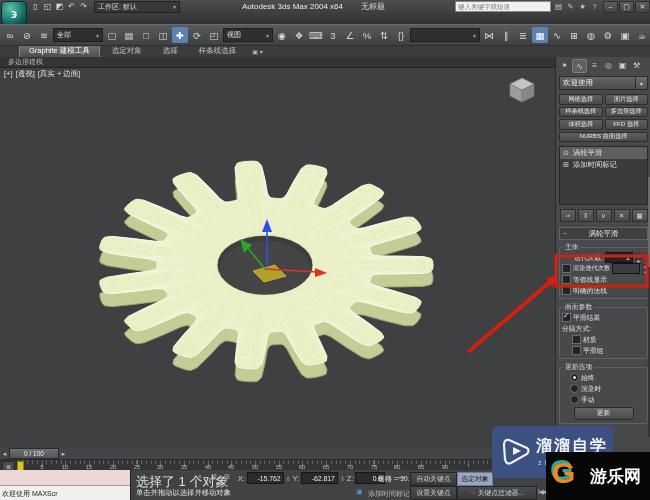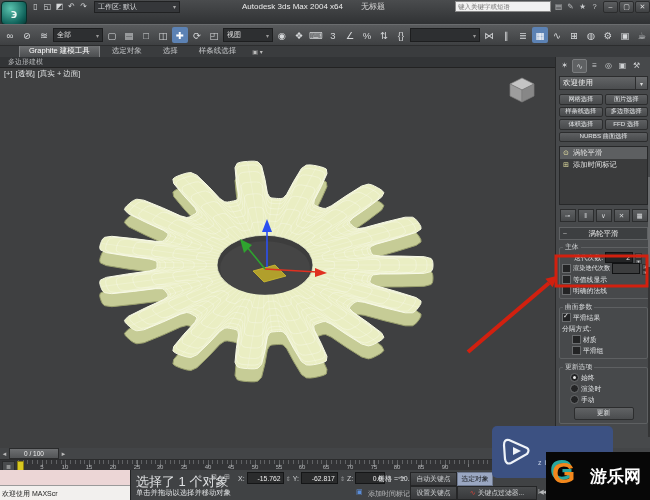--- a/index.html
+++ b/index.html
@@ -618,20 +618,21 @@
     <span class="sbi" style="left:356px;top:18px;color:#5b8dd8;">▣</span>
     <span class="sbi" style="left:368px;top:19px;">添加时间标记</span>
     <span class="playctl">I◀◀</span>
   </div>
 
   <div class="wm-blue">
     <svg width="34" height="34" style="position:absolute;left:8px;top:9px;">
       <path d="M9,5 L27,13 Q30,15 27,19 L11,28 Q6,30 5,24 L4,10 Q4,4 9,5 Z" fill="none" stroke="#eef2f8" stroke-width="2.2"></path>
       <path d="M13,12 L21,16 L13,20 Z" fill="#eef2f8"></path>
     </svg>
+    <span class="ltxt">溜溜自学</span>
     <span class="lsub">zix</span>
   </div>
   <div class="wm-black">
     <span class="g">G</span>
     <span class="t">游乐网</span>
   </div>
 
   <svg class="annot" id="annot-svg" width="650" height="500">
       <rect x="556" y="256" width="91" height="30" fill="none" stroke="#d2200f" stroke-width="3"></rect>
       <line x1="468" y1="352" x2="549" y2="283" stroke="#d2200f" stroke-width="4"></line>

